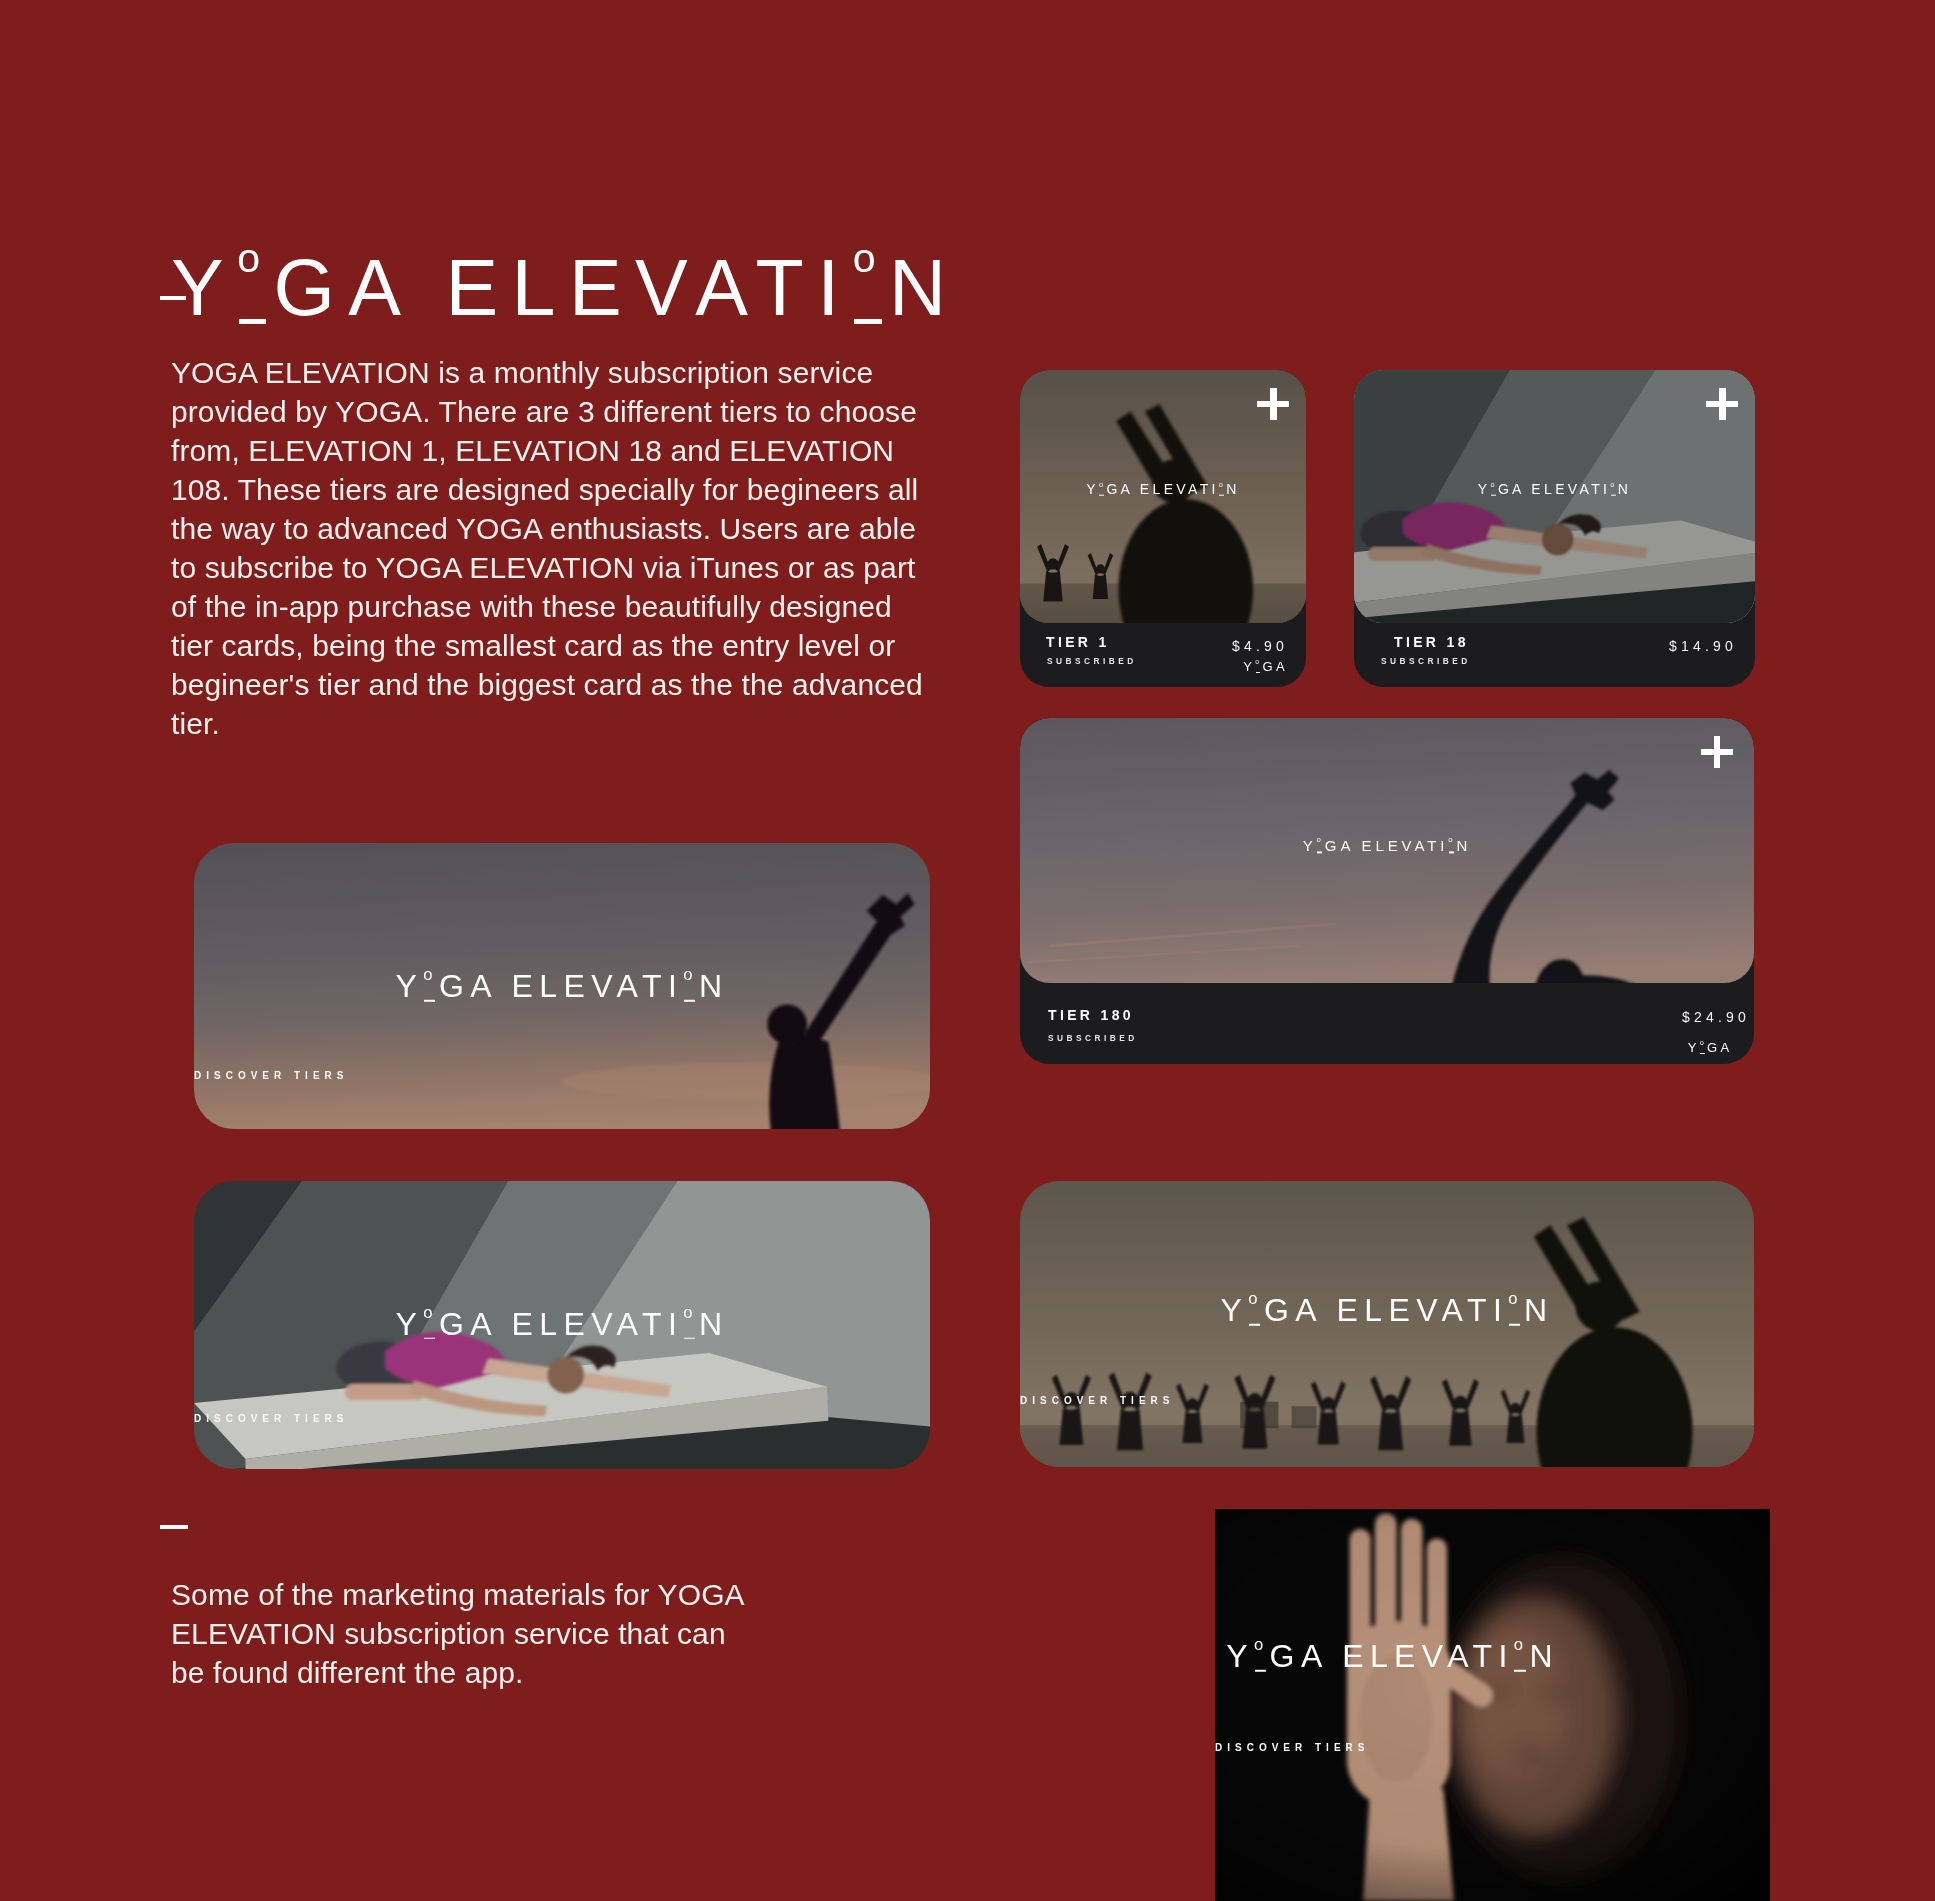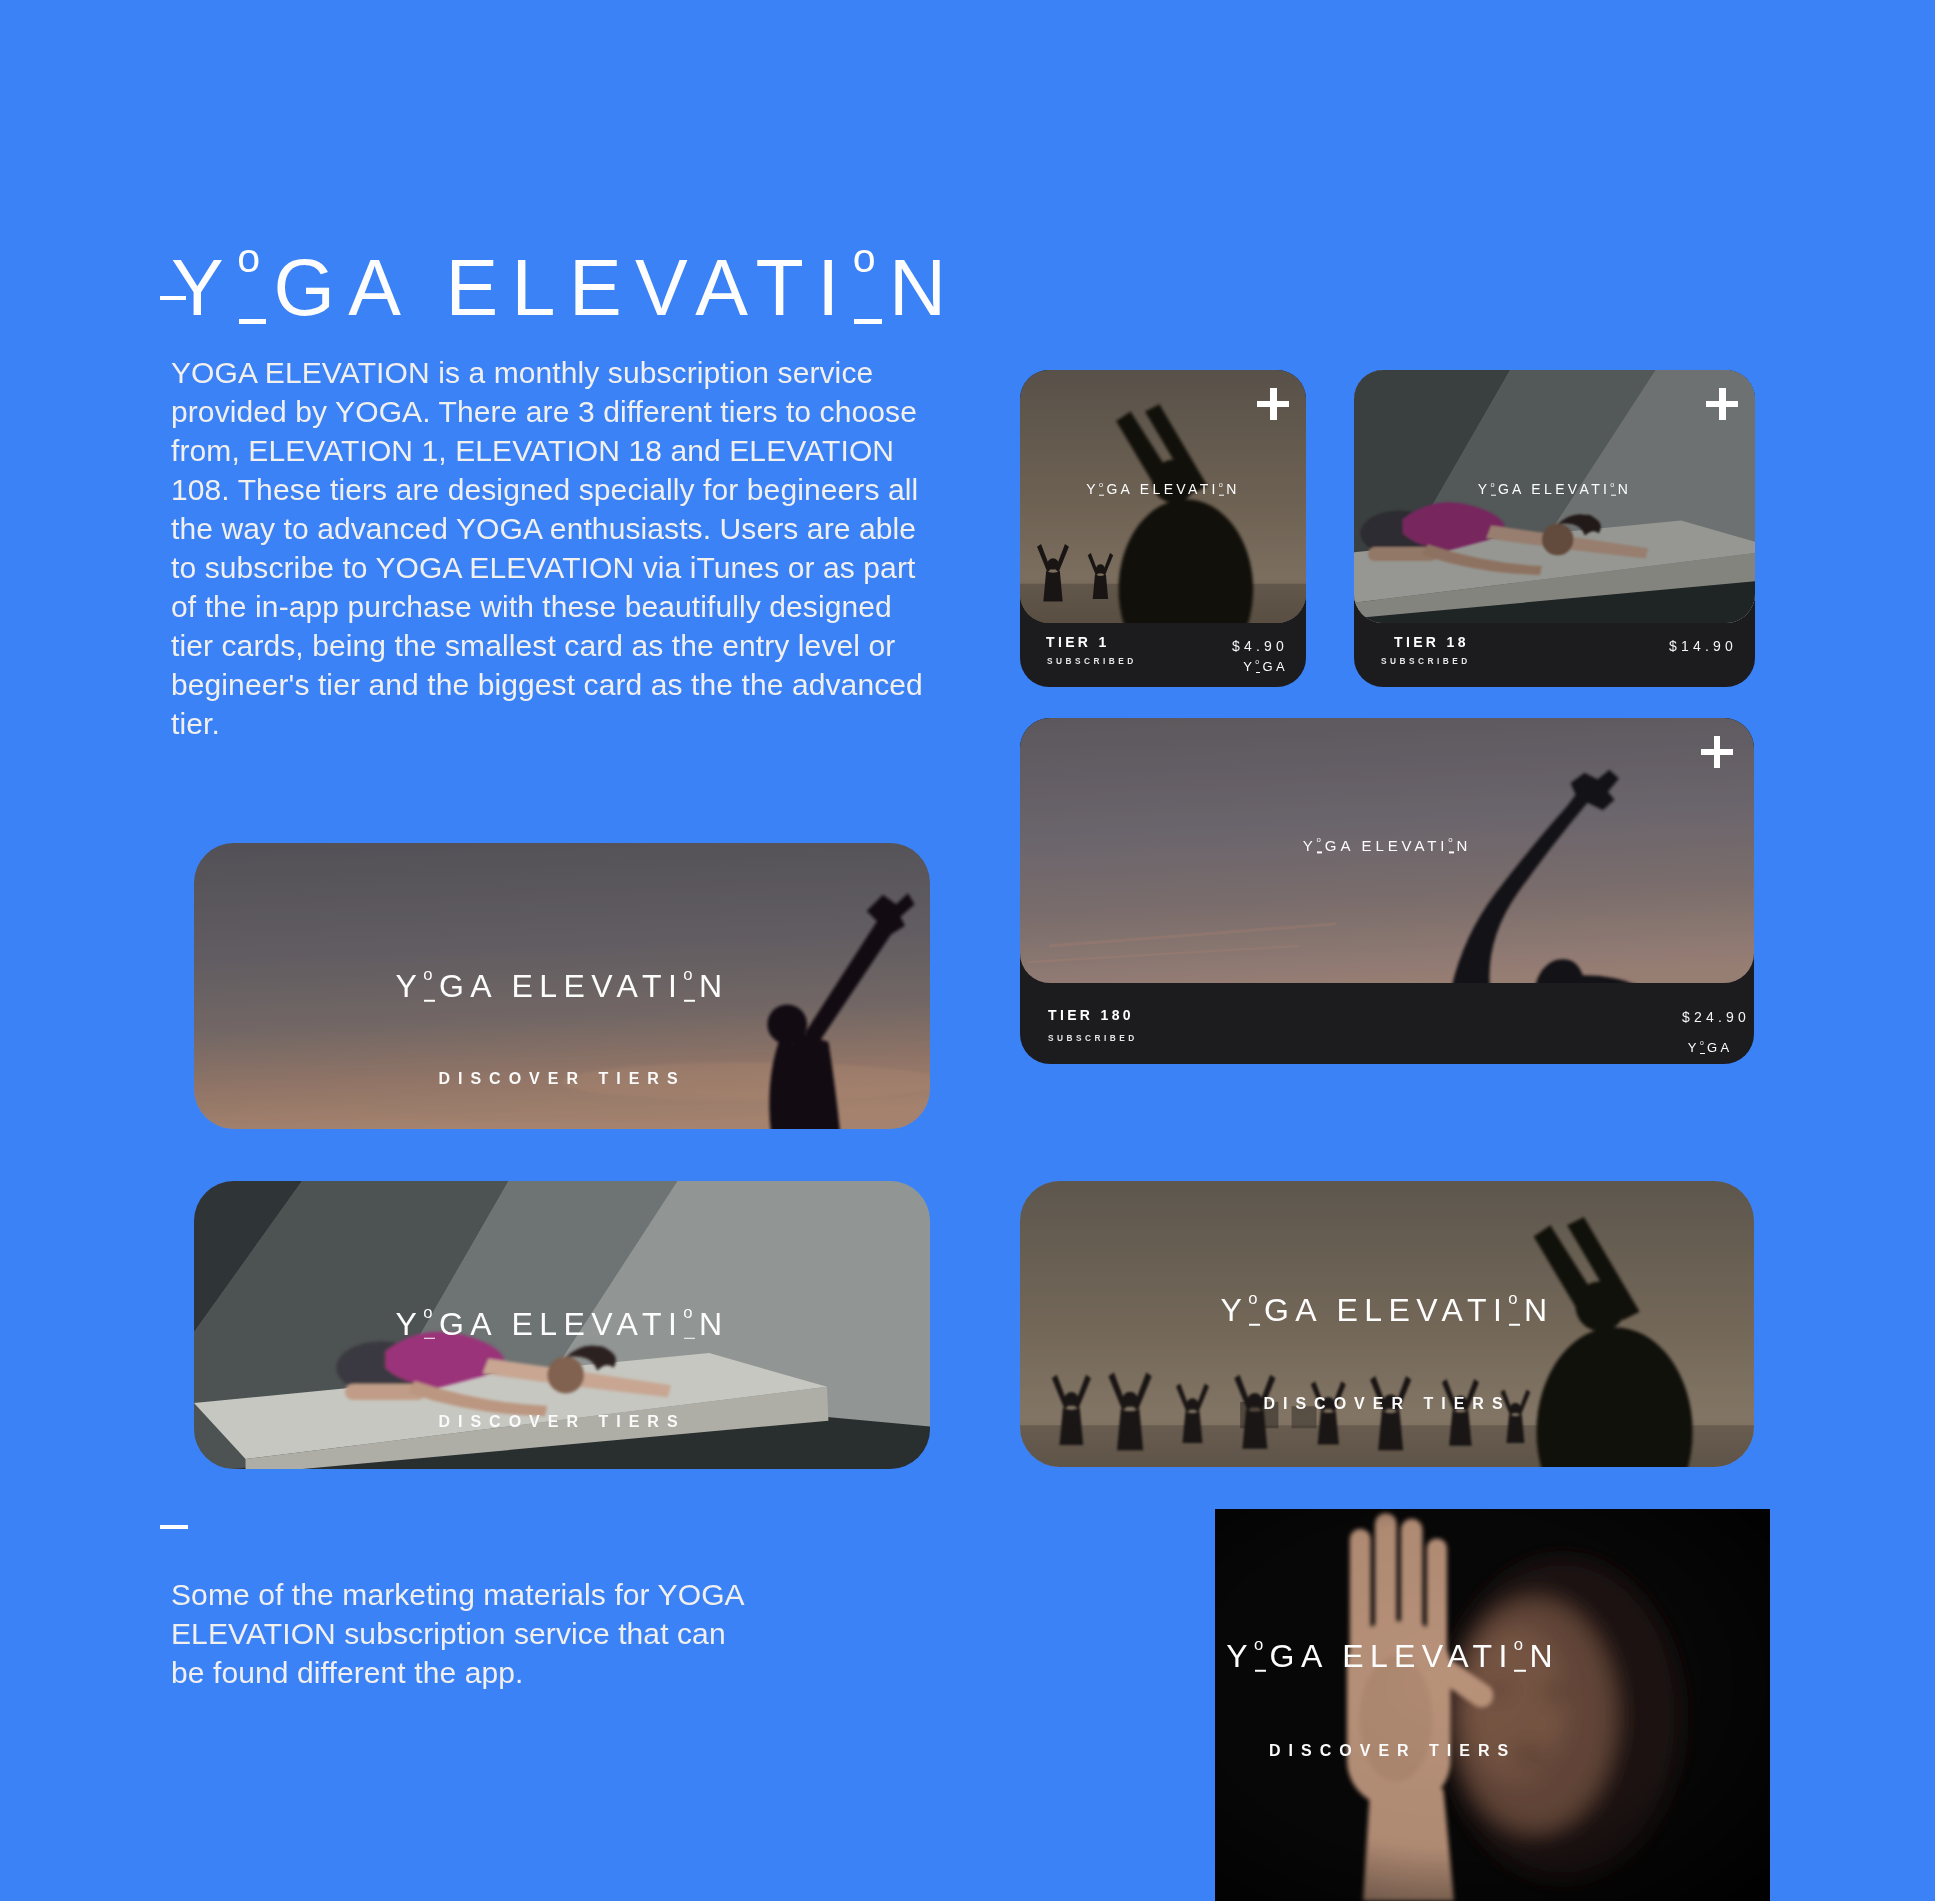--- a/index.html
+++ b/index.html
@@ -1,35 +1,35 @@
 <!DOCTYPE html>
 <html style="font-size:11px"><head>
 <meta charset="utf-8">
 <style>
   html,body{margin:0;padding:0;background:#101011;}
-  .canvas{position:relative;width:1936px;height:1901px;background:#3b82f6;overflow:hidden;
+  .canvas{position:relative;width:1936px;height:1901px;background:#7f1d1d;overflow:hidden;
           font-family:"Liberation Sans",sans-serif;}
   
   .logo{color:#fdfdfd;font-weight:400;white-space:nowrap;}
   .logo .sm{font-size:.52em;vertical-align:1.05em;position:relative;display:inline-block;line-height:1;}
   .logo .sm::after{content:"";position:absolute;left:4%;width:.68em;height:.12em;min-height:1.4px;
                    background:currentColor;bottom:-1.1em;}
   .h1-logo{position:absolute;left:171px;top:185px;font-size:79px;letter-spacing:.17em;}
   
   .dash{position:absolute;background:#ffffff;height:4.1px;}
   .body-text{position:absolute;color:#f2f0ed;font-size:30px;line-height:39px;letter-spacing:0.1px;}
   
   .card{position:absolute;overflow:hidden;}
   .tier{background:#1c1c1f;border-radius:29px;}
   .promo{border-radius:40px;}
   .media{position:absolute;left:0;top:0;right:0;overflow:hidden;border-radius:29px;}
   .ph{position:absolute;left:0;top:0;width:100%;height:100%;display:block;}
   .ov{position:absolute;left:0;top:0;right:0;bottom:0;}
   .mlogo{position:absolute;left:0;right:0;text-align:center;transform:translateY(-50%);}
-  .cta{position:absolute;left:0;right:0;text-align:center;color:#fafafa;font-size:16px;font-weight:700;
+  .cta{position:absolute;left:0;right:0;color:#fafafa;font-size:10px;font-weight:700;
        letter-spacing:.5em;white-space:nowrap;}
   .plus{position:absolute;width:32px;height:32px;background:none;border:0;padding:0;cursor:pointer;}
   .plus .pb{position:absolute;background:#ffffff;}
   .pb.h{left:0;right:0;top:13px;height:6.2px;}
   .pb.v{top:0;bottom:0;left:13px;width:6.2px;}
   .t-title{position:absolute;color:#ffffff;font-size:14px;font-weight:700;letter-spacing:.24em;white-space:nowrap;}
   .t-status{position:absolute;color:#e6e6e6;font-size:8.3px;font-weight:700;letter-spacing:.42em;white-space:nowrap;}
   .t-price{position:absolute;color:#f4f4f4;font-size:14px;letter-spacing:.3em;white-space:nowrap;}
   .t-brand{position:absolute;font-size:13px;letter-spacing:.26em;}
   .palm-banner{position:absolute;overflow:hidden;}

